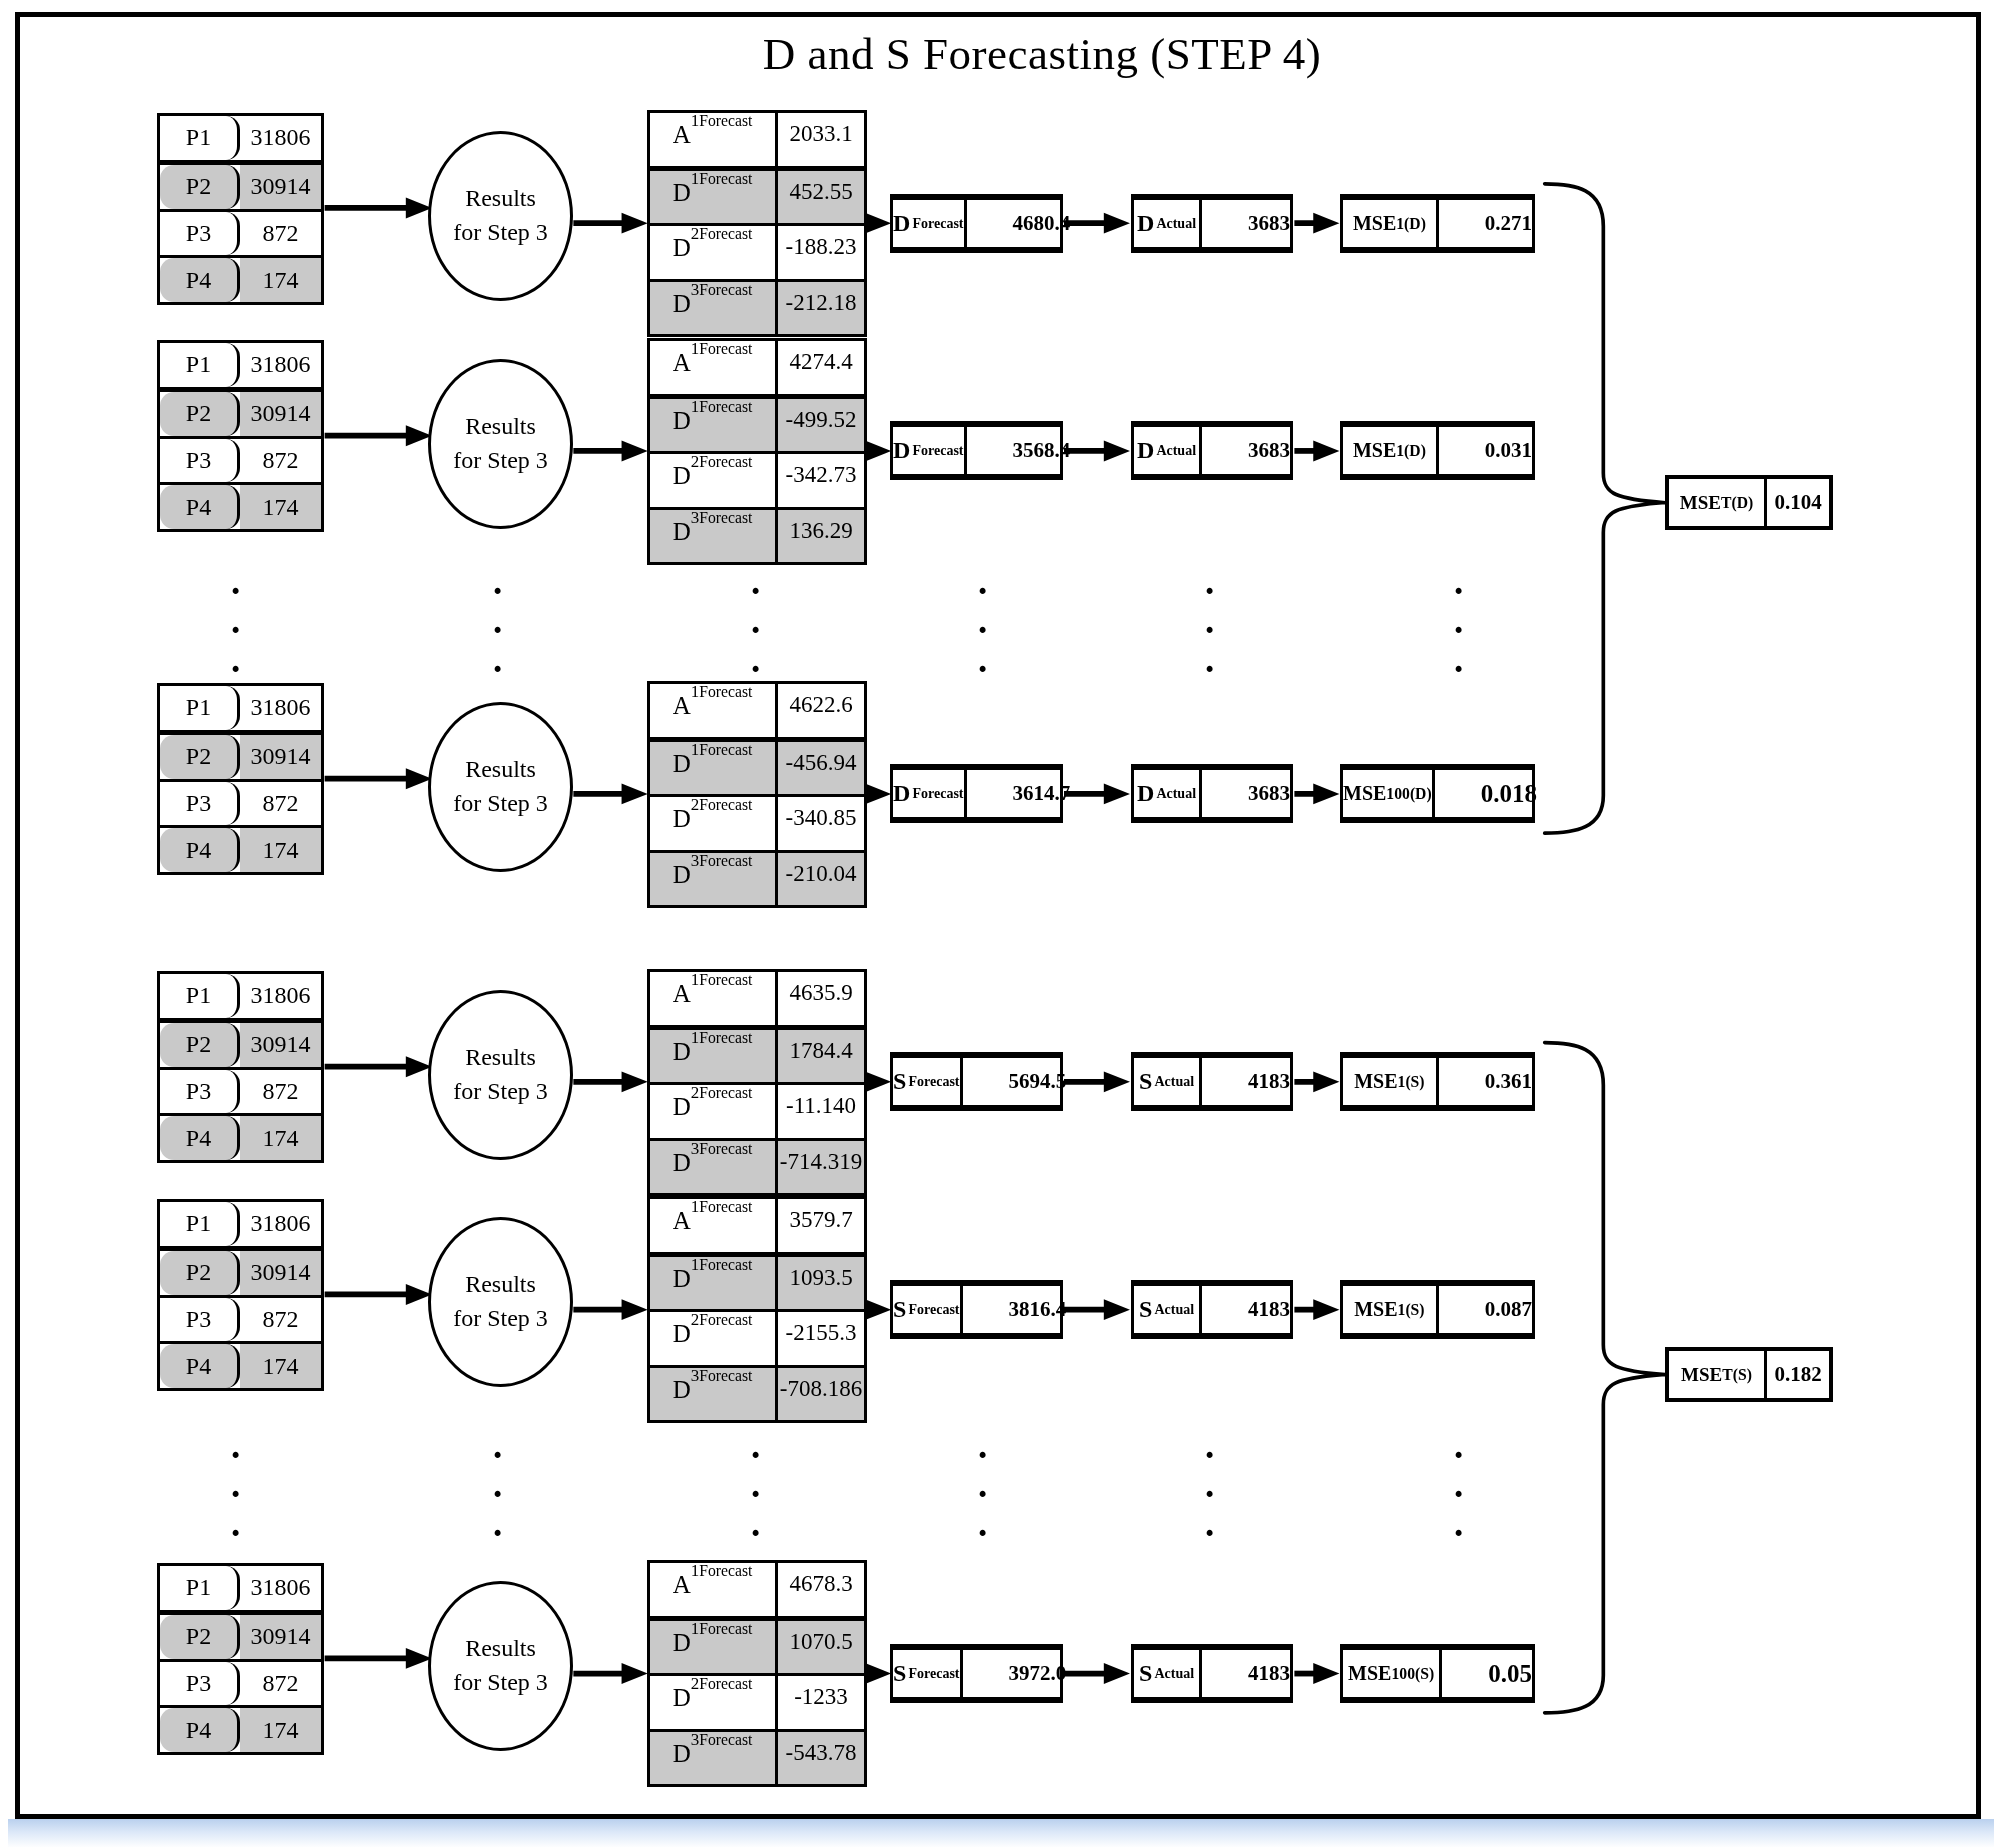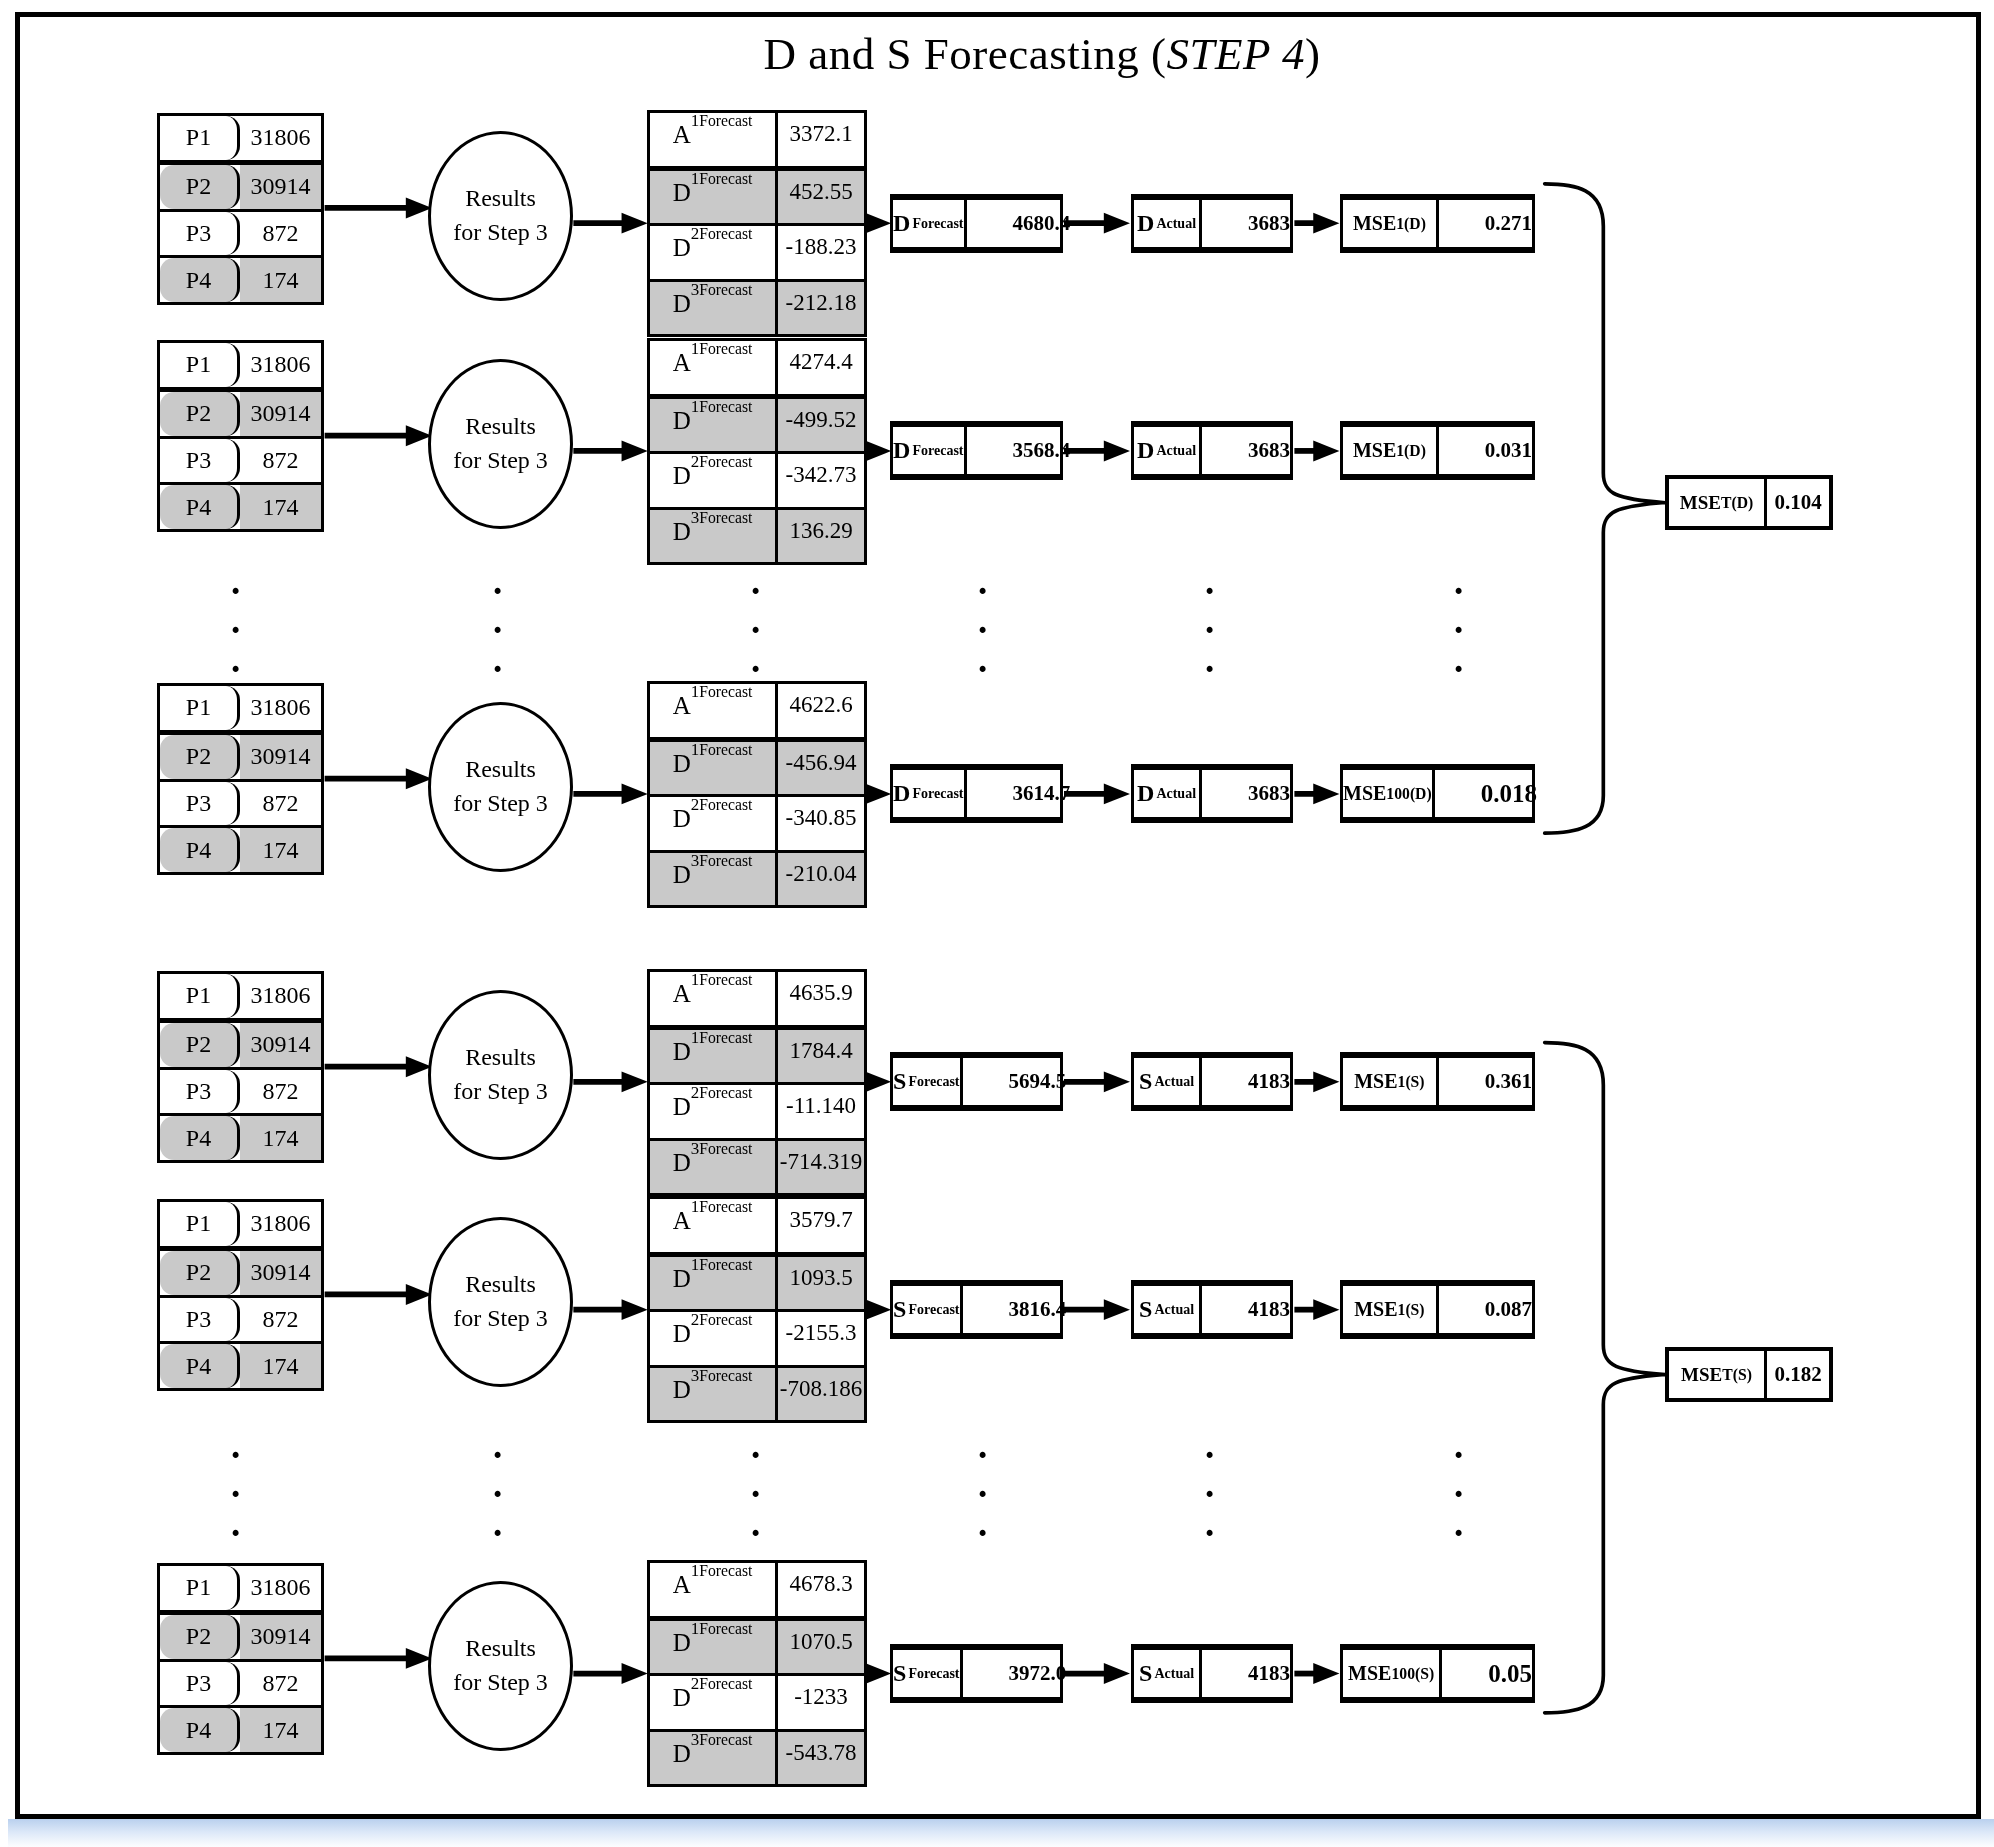--- a/index.html
+++ b/index.html
@@ -4,21 +4,21 @@
 <style>
   html,body{margin:0;padding:0;background:#ffffff;}
   #canvas{position:relative;width:1995px;height:1848px;background:#ffffff;
           font-family:"Liberation Serif",serif;color:#000;overflow:hidden;}
   .frame{position:absolute;left:14.7px;top:11.5px;width:1956px;height:1797px;
          border:5.2px solid #000;box-sizing:content-box;}
   .shadow{position:absolute;left:8.4px;top:1819px;width:1987px;height:29px;
           background:linear-gradient(180deg,#b9d0ee 0%,#dce8f8 45%,rgba(255,255,255,0) 100%);}
   .title{position:absolute;top:28px;left:89px;right:0;text-align:center;
          font-size:45px;letter-spacing:0.5px;}
-  .title .it{font-style:italic;}
+  .title .it{}
 
   
   .ptable{position:absolute;left:157px;width:167px;height:192px;border:3.7px solid #000;
           box-sizing:border-box;display:flex;flex-direction:column;background:#fff;}
   .prow{flex:1;display:flex;border-top:3.1px solid #000;box-sizing:border-box;min-height:0;}
   .prow.first{border-top:0;}
   .prow.thick{border-top-width:5.2px;}
   .pcell{display:flex;align-items:center;justify-content:center;font-size:24px;box-sizing:border-box;}
   .pcell.lab{width:80px;border-right:3.1px solid #000;border-radius:14px;}
   .pcell.val{flex:1;}
@@ -165,21 +165,21 @@
         <span>Results</span>
         <span>for Step 3</span>
       </div>
       <div class="ftable" style="top: 110px;">
         <div class="prow first">
           <div class="fcell lab">
             <span class="fmain">A</span>
             <sub class="fsub">1</sub>
             <sup class="fsup">Forecast</sup>
           </div>
-          <div class="fcell val">3372.1</div>
+          <div class="fcell val">2033.1</div>
         </div>
         <div class="prow thick">
           <div class="fcell lab gray">
             <span class="fmain">D</span>
             <sub class="fsub">1</sub>
             <sup class="fsup">Forecast</sup>
           </div>
           <div class="fcell val gray">452.55</div>
         </div>
         <div class="prow">

